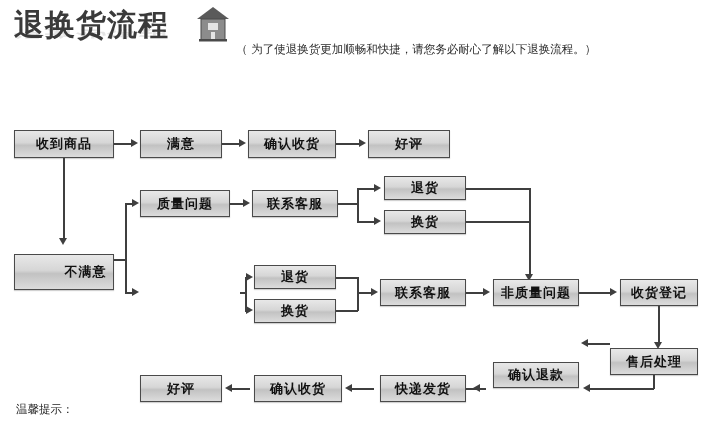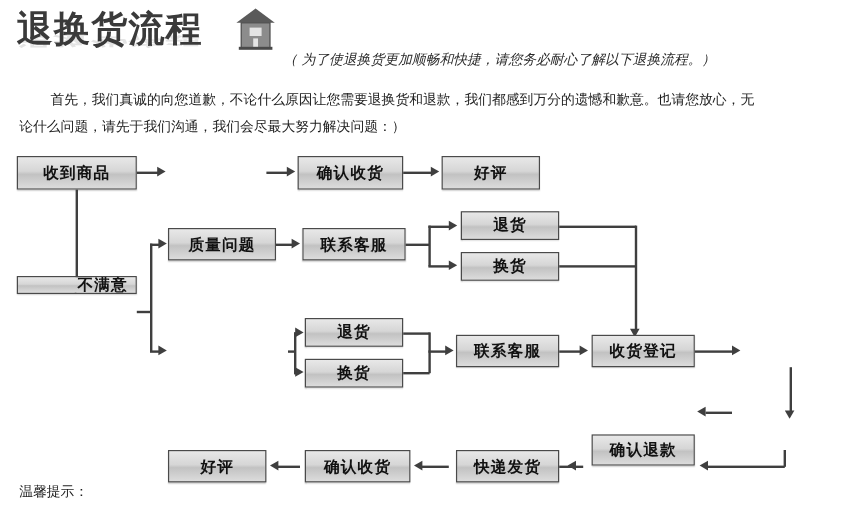--- a/index.html
+++ b/index.html
@@ -42,21 +42,20 @@
   }
   .house-icon {
     position:absolute; left:196px; top:6px;
     width:34px; height:36px; z-index:3;
   }
   .header-note {
     position:absolute; left:236px; top:42px;
     font-size:11.5px;
     color:#2b2b2b;
     white-space:nowrap;
-    font-style:italic;
   }
 
   
   .para {
     position:absolute; left:16px; top:72px; width:676px;
     font-size:11.5px; color:#1d1d1d;
     line-height:22px;
     text-align:left;
   }
   .para .indent { display:inline-block; width:26px; }
@@ -120,42 +119,39 @@
   <svg class="house-icon" viewBox="0 0 34 36">
     <polygon points="17,1 33,13 1,13" fill="#5a5a5a"></polygon>
     <rect x="5" y="13" width="24" height="21" fill="#8c8c8c" stroke="#4a4a4a" stroke-width="1"></rect>
     <rect x="12" y="17" width="10" height="7" fill="#e4e4e4"></rect>
     <rect x="15" y="26" width="4" height="8" fill="#e4e4e4"></rect>
     <rect x="3" y="33" width="28" height="2.5" fill="#4a4a4a"></rect>
   </svg>
 
   <div class="header-note">（ 为了使退换货更加顺畅和快捷，请您务必耐心了解以下退换流程。）</div>
 
-  <div class="para">
-    <span class="indent"></span><span>首先，我们真诚的向您道歉，不论什么原因让您需要退换货和退款，我们都感到万分的遗憾和歉意。也请您放心，无</span><br>
-    <span>论什么问题，请先于我们沟通，我们会尽最大努力解决问题：）</span>
-  </div>
 
   <div class="box" style="left:14px;  top:130px; width:100px; height:28px;">收到商品</div>
+  <div class="box" style="left:140px; top:130px; width:82px;  height:28px;">满意</div>
   <div class="box" style="left:248px; top:130px; width:88px;  height:28px;">确认收货</div>
   <div class="box" style="left:368px; top:130px; width:82px;  height:28px;">好评</div>
 
   <div class="ln h" style="left:114px; top:143px; width:18px;"></div>
   <div class="arrow-r" style="left:131px; top:139px;"></div>
 
   <div class="ln h" style="left:222px; top:143px; width:18px;"></div>
   <div class="arrow-r" style="left:239px; top:139px;"></div>
 
   <div class="ln h" style="left:336px; top:143px; width:24px;"></div>
   <div class="arrow-r" style="left:359px; top:139px;"></div>
 
   <div class="ln v" style="left:63px; top:158px; height:82px;"></div>
   <div class="arrow-d" style="left:59px; top:238px;"></div>
 
-  <div class="box" style="left:14px; top:230px; width:100px; height:15px;padding-left:43px;">不满意</div>
+  <div class="box" style="left:14px; top:254px; width:100px; height:36px;padding-left:43px;">不满意</div>
 
   <div class="ln h" style="left:114px; top:259px; width:12px;"></div>
   <div class="ln v" style="left:125px; top:203px; height:90px;"></div>
   <div class="ln h" style="left:125px; top:203px; width:9px;"></div>
   <div class="arrow-r" style="left:132px; top:199px;"></div>
   <div class="ln h" style="left:125px; top:292px; width:9px;"></div>
   <div class="arrow-r" style="left:132px; top:288px;"></div>
 
   <div class="box" style="left:140px; top:190px; width:90px; height:27px;">质量问题</div>
   <div class="box" style="left:252px; top:190px; width:86px; height:27px;">联系客服</div>
@@ -188,32 +184,34 @@
   <div class="ln h" style="left:245px; top:310px; width:2px;"></div>
   <div class="arrow-r" style="left:246px; top:306px;"></div>
 
   <div class="ln h" style="left:336px; top:277px; width:22px;"></div>
   <div class="ln h" style="left:336px; top:310px; width:22px;"></div>
   <div class="ln v" style="left:357px; top:277px; height:34px;"></div>
   <div class="ln h" style="left:357px; top:292px; width:15px;"></div>
   <div class="arrow-r" style="left:371px; top:288px;"></div>
 
   <div class="box" style="left:380px; top:279px; width:86px; height:27px;">联系客服</div>
-  <div class="box" style="left:493px; top:279px; width:86px; height:27px;">收货登记</div>
+  <div class="box" style="left:493px; top:279px; width:86px; height:27px;">非质量问题</div>
+  <div class="box" style="left:620px; top:279px; width:78px; height:27px;">收货登记</div>
 
   <div class="ln h" style="left:466px; top:292px; width:18px;"></div>
   <div class="arrow-r" style="left:483px; top:288px;"></div>
 
   <div class="ln h" style="left:579px; top:292px; width:32px;"></div>
   <div class="arrow-r" style="left:610px; top:288px;"></div>
 
   <div class="ln v" style="left:658px; top:306px; height:38px;"></div>
   <div class="arrow-d" style="left:654px; top:342px;"></div>
 
   <div class="box" style="left:493px; top:330px; width:86px; height:26px;margin-top:32px;">确认退款</div>
+  <div class="box" style="left:610px; top:348px; width:88px; height:27px;">售后处理</div>
 
   <div class="ln h" style="left:588px; top:343px; width:22px;"></div>
   <div class="ln v" style="left:588px; top:343px; height:0px;"></div>
   <div class="arrow-l" style="left:581px; top:339px;"></div>
 
   <div class="box" style="left:380px; top:375px; width:86px; height:27px;">快递发货</div>
   <div class="box" style="left:254px; top:375px; width:88px; height:27px;">确认收货</div>
   <div class="box" style="left:140px; top:375px; width:82px; height:27px;">好评</div>
 
   <div class="ln v" style="left:653px; top:375px; height:14px;"></div>

